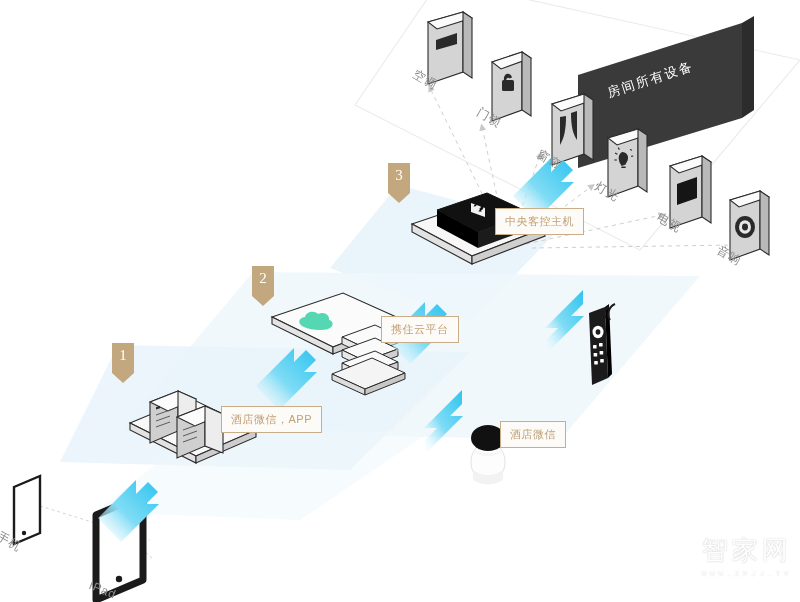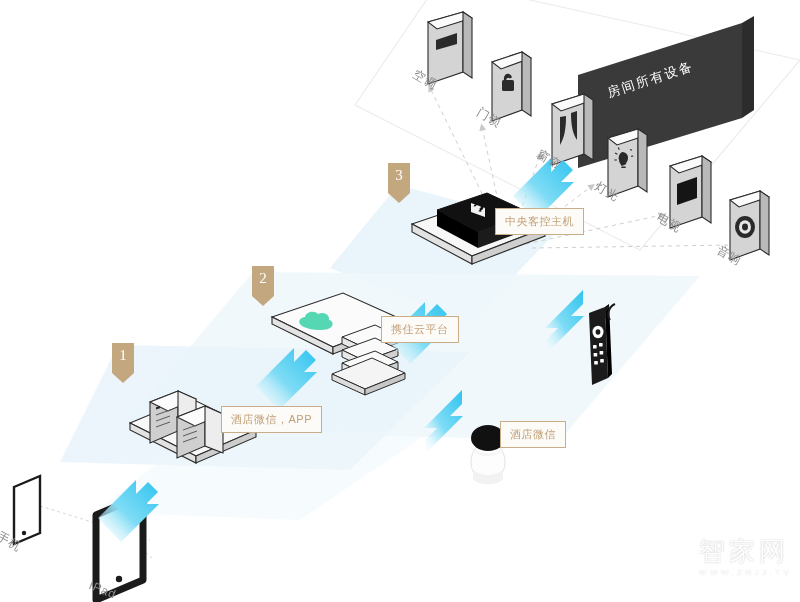--- a/index.html
+++ b/index.html
@@ -8,22 +8,22 @@
   #stage{position:relative;width:800px;height:602px;background:#fff;}
   svg{display:block;}
   .lbl{position:absolute;background:#fdfbf8;border:1px solid #c9ad88;
        color:#c0a077;font-size:11px;line-height:1;padding:7px 9px;
        white-space:nowrap;letter-spacing:.5px;}
   .devlabel{position:absolute;color:#8c8c8c;font-size:12px;white-space:nowrap;
             transform-origin:left top;letter-spacing:1px;}
   .badge{position:absolute;width:22px;height:40px;}
   .badge span{position:absolute;left:0;top:4px;width:22px;text-align:center;
               color:#fff;font-size:15px;font-family:"Liberation Serif",serif;}
-  .wm{position:absolute;right:8px;bottom:24px;display:flex;align-items:flex-start;
-      gap:8px;opacity:.92;}
+  .wm{position:absolute;right:8px;bottom:24px;display:flex;align-items:center;
+      gap:8px;opacity:.92;font-family:Liberation Mono, monospace;}
   .wm-txt{display:flex;flex-direction:column;}
   .wm-main{color:#ffffff;font-size:26px;letter-spacing:4px;line-height:1;
            text-shadow:0 0 1px rgba(150,150,150,.55),0 0 2px rgba(170,170,170,.4);}
   .wm-sub{color:#ffffff;font-size:8px;letter-spacing:3.4px;margin-top:4px;
           text-shadow:0 0 1px rgba(150,150,150,.5);}
   .banner-txt{position:absolute;color:#fff;font-size:13px;letter-spacing:2px;
               white-space:nowrap;transform-origin:left top;}
   .endlabel{position:absolute;color:#8c8c8c;font-size:12px;white-space:nowrap;
             transform-origin:left top;letter-spacing:1px;}
 </style>

